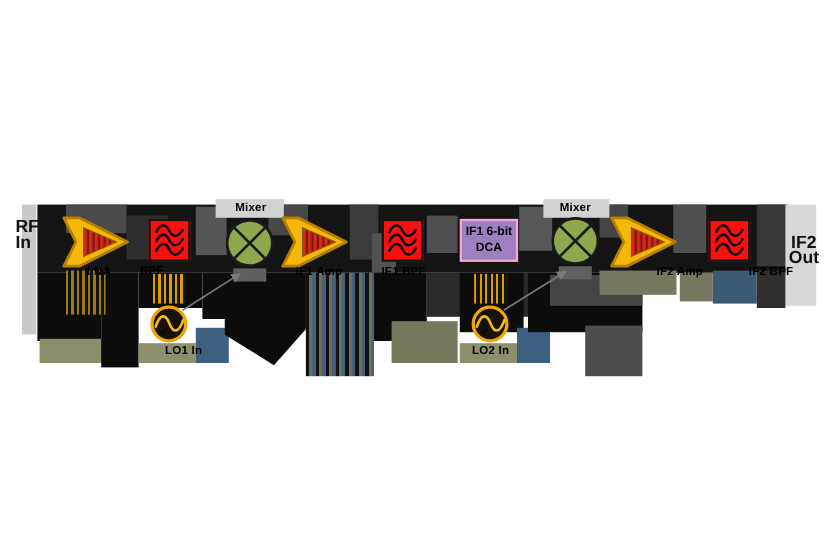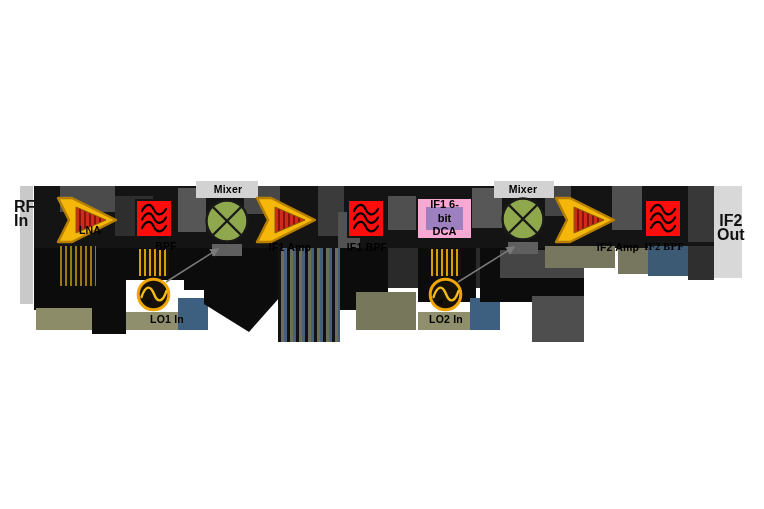--- a/index.html
+++ b/index.html
@@ -15,21 +15,21 @@
   }
   .port{
     position:absolute;font-weight:bold;font-size:16px;line-height:13.5px;color:#111;
   }
   .filter-box{
     position:absolute;width:38px;height:39px;background:#ff0d0d;
     border:2px solid #141414;box-sizing:border-box;
   }
   .dca-box{
     position:absolute;width:53px;height:39px;background:#9d80c0;
-    border:8px solid #f9a8d4;box-sizing:border-box;
+    border:2px solid #f9a8d4;box-sizing:border-box;
     display:flex;flex-direction:column;align-items:center;justify-content:center;
     font-weight:bold;font-size:11px;line-height:13.5px;color:#000;text-align:center;
   }
   #artifact-layer{position:absolute;inset:0;z-index:1;}
   #connector-layer{position:absolute;inset:0;z-index:2;pointer-events:none;}
   .z3{z-index:3;}
 </style>
 </head>
 <body>
 
@@ -100,30 +100,30 @@
   <div class="comp amp z3" style="left:56px;top:195px;"><svg width="62" height="50" viewBox="0 0 62 50">
     <defs>
       <pattern id="st0" patternUnits="userSpaceOnUse" width="5" height="50">
         <rect width="5" height="50" fill="#ce2b1d"></rect>
         <rect x="3" width="2" height="50" fill="#87140c"></rect>
       </pattern>
     </defs>
     <polygon points="2,3 16,3 60,25 16,47 2,47 13,25" fill="#f4b70a" stroke="#b67f00" stroke-width="2.5" stroke-linejoin="round"></polygon>
     <polygon points="20,12 50,25 20,38" fill="url(#st0)" stroke="#8a5a00" stroke-width="1"></polygon>
   </svg></div>
-  <div class="lbl z3" style="left:68px;top:224px;width:44px;">LNA</div>
+  <div class="lbl z3" style="left:68px;top:241px;width:44px;">LNA</div>
 
   <div class="filter-box z3" style="left:135px;top:199px;">
     <svg width="34" height="35" viewBox="0 0 34 35">
       <path d="M5 10 c4 -8 9 -8 12 -1 c3 6 8 6 12 -1" fill="none" stroke="#000" stroke-width="2.2" stroke-linecap="round"></path>
       <path d="M5 18.5 c4 -8 9 -8 12 -1 c3 6 8 6 12 -1" fill="none" stroke="#000" stroke-width="2.2" stroke-linecap="round"></path>
       <path d="M5 27 c4 -8 9 -8 12 -1 c3 6 8 6 12 -1" fill="none" stroke="#000" stroke-width="2.2" stroke-linecap="round"></path>
     </svg>
   </div>
-  <div class="lbl z3" style="left:144px;top:240px;width:44px;">BPF</div>
+  <div class="lbl z3" style="left:116px;top:240px;width:44px;">BPF</div>
 
   <div class="lbl z3" style="left:199px;top:183px;width:58px;">Mixer</div>
   <div class="comp z3" style="left:204px;top:198px;">
     <svg width="46" height="46" viewBox="0 0 46 46">
       <circle cx="23" cy="23" r="20.5" fill="#8fa84e" stroke="#1a1a1a" stroke-width="2.4"></circle>
       <line x1="8.5" y1="8.5" x2="37.5" y2="37.5" stroke="#1a1a1a" stroke-width="2.4"></line>
       <line x1="37.5" y1="8.5" x2="8.5" y2="37.5" stroke="#1a1a1a" stroke-width="2.4"></line>
     </svg>
   </div>
 
@@ -192,20 +192,20 @@
   </svg></div>
   <div class="lbl z3" style="left:586px;top:241px;width:64px;">IF2 Amp</div>
 
   <div class="filter-box z3" style="left:644px;top:199px;">
     <svg width="34" height="35" viewBox="0 0 34 35">
       <path d="M5 10 c4 -8 9 -8 12 -1 c3 6 8 6 12 -1" fill="none" stroke="#000" stroke-width="2.2" stroke-linecap="round"></path>
       <path d="M5 18.5 c4 -8 9 -8 12 -1 c3 6 8 6 12 -1" fill="none" stroke="#000" stroke-width="2.2" stroke-linecap="round"></path>
       <path d="M5 27 c4 -8 9 -8 12 -1 c3 6 8 6 12 -1" fill="none" stroke="#000" stroke-width="2.2" stroke-linecap="round"></path>
     </svg>
   </div>
-  <div class="lbl z3" style="left:637px;top:241px;width:54px;font-family:Liberation Serif, serif;">IF2 BPF</div>
+  <div class="lbl z3" style="left:674px;top:241px;width:54px;">IF2 BPF</div>
 
   <div class="port z3" style="left:717px;top:214px;text-align:center;">
     <div>IF2</div>
     <div>Out</div>
   </div>
 
 </div>
 
 </body></html>

